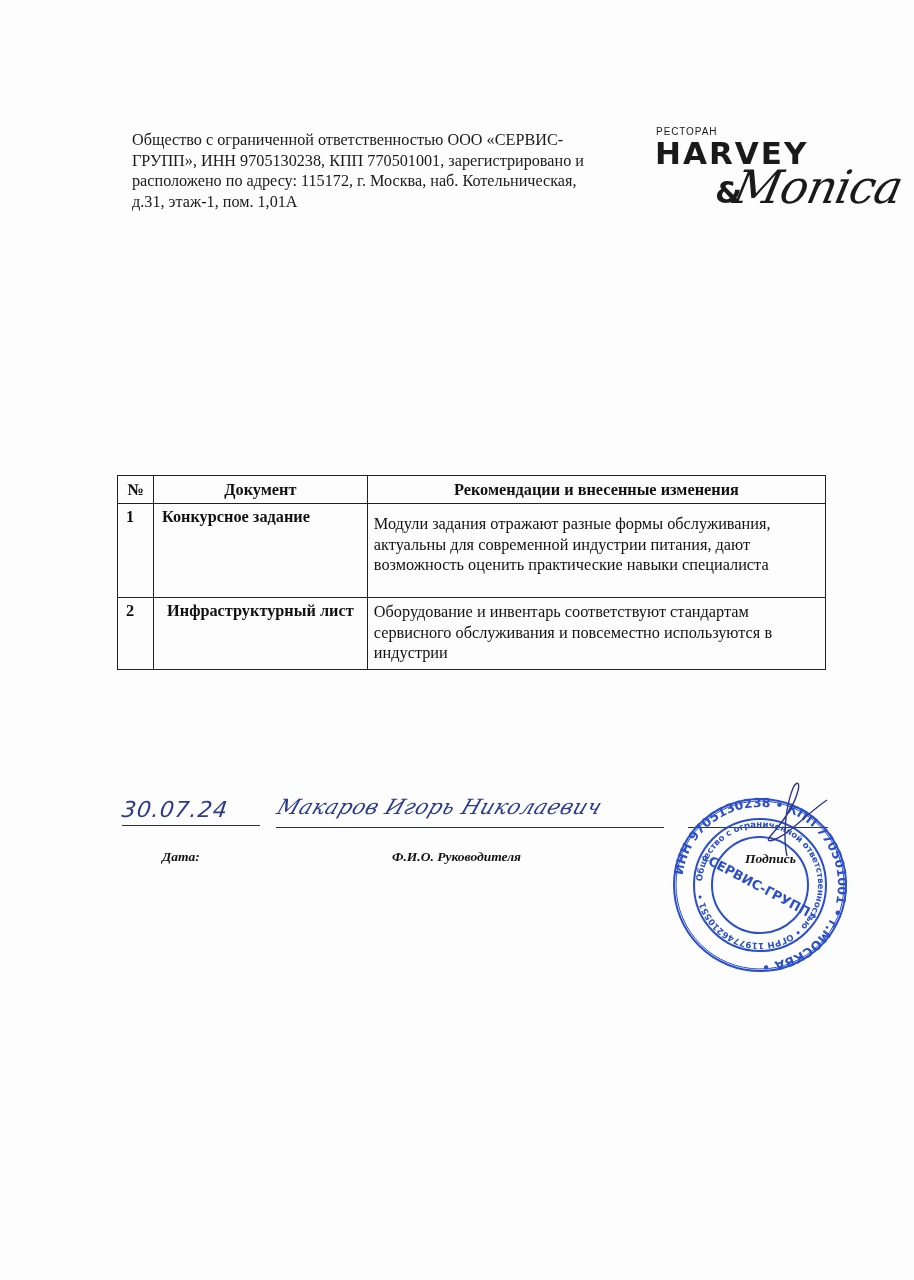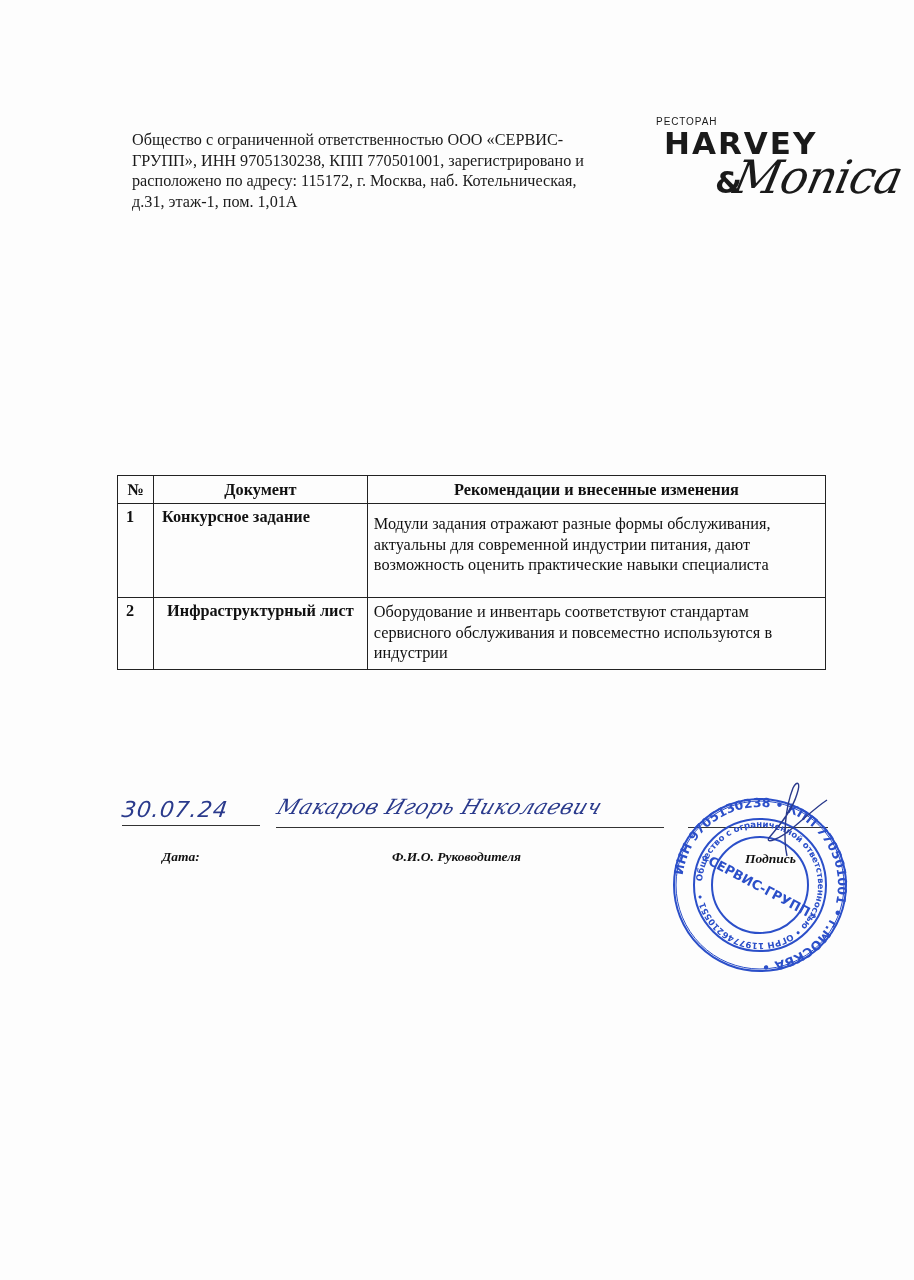--- a/index.html
+++ b/index.html
@@ -5,23 +5,23 @@
   html, body { margin: 0; padding: 0; background: #ffffff; }
   body { width: 914px; height: 1280px; position: relative; overflow: hidden; color: #111; }
   .page { position: absolute; left: 0; top: 0; width: 914px; height: 1280px; background: #fdfdfd; }
 
   .company {
     position: absolute; left: 132px; top: 130px; width: 470px;
     font-family: "Liberation Serif", serif; 
     font-size: 16.2px; line-height: 20.5px; color: #1a1a1a;
   }
 
-  .logo { position: absolute; left: 655px; top: 112px; width: 230px; height: 115px; }
+  .logo { position: absolute; left: 655px; top: 122px; width: 230px; height: 115px; }
   .logo-small { position: absolute; left: 1px; top: 4px; font-family: "Liberation Sans", sans-serif; font-size: 10px; letter-spacing: 1px; color: #1a1a1a; }
-  .logo-harvey { position: absolute; left: 0; top: 13px; font-family: "DejaVu Sans", sans-serif; font-weight: bold; font-size: 31px; letter-spacing: 2px; color: #1a1a1a; margin-left: 9px; }
+  .logo-harvey { position: absolute; left: 0; top: 13px; font-family: "DejaVu Sans", sans-serif; font-weight: bold; font-size: 31px; letter-spacing: 2px; color: #1a1a1a; }
   .logo-amp { position: absolute; left: 60px; top: 52px; font-family: "DejaVu Sans", sans-serif; font-size: 31px; font-weight: bold; color: #1a1a1a; }
   .logo-monica { position: absolute; left: 80px; top: 38px; font-family: "DejaVu Serif", serif; font-style: italic; font-size: 46px; color: #1a1a1a; transform: skewX(-12deg); letter-spacing: -1px; }
 
   .title-block {
     position: absolute; left: 100px; top: 363px; width: 804px; text-align: center;
     font-family: "Liberation Serif", serif; font-weight: bold; font-size: 16.3px; line-height: 20.5px; color: #111;
   }
   .title-block div { white-space: nowrap; }
 
   table.doc {

